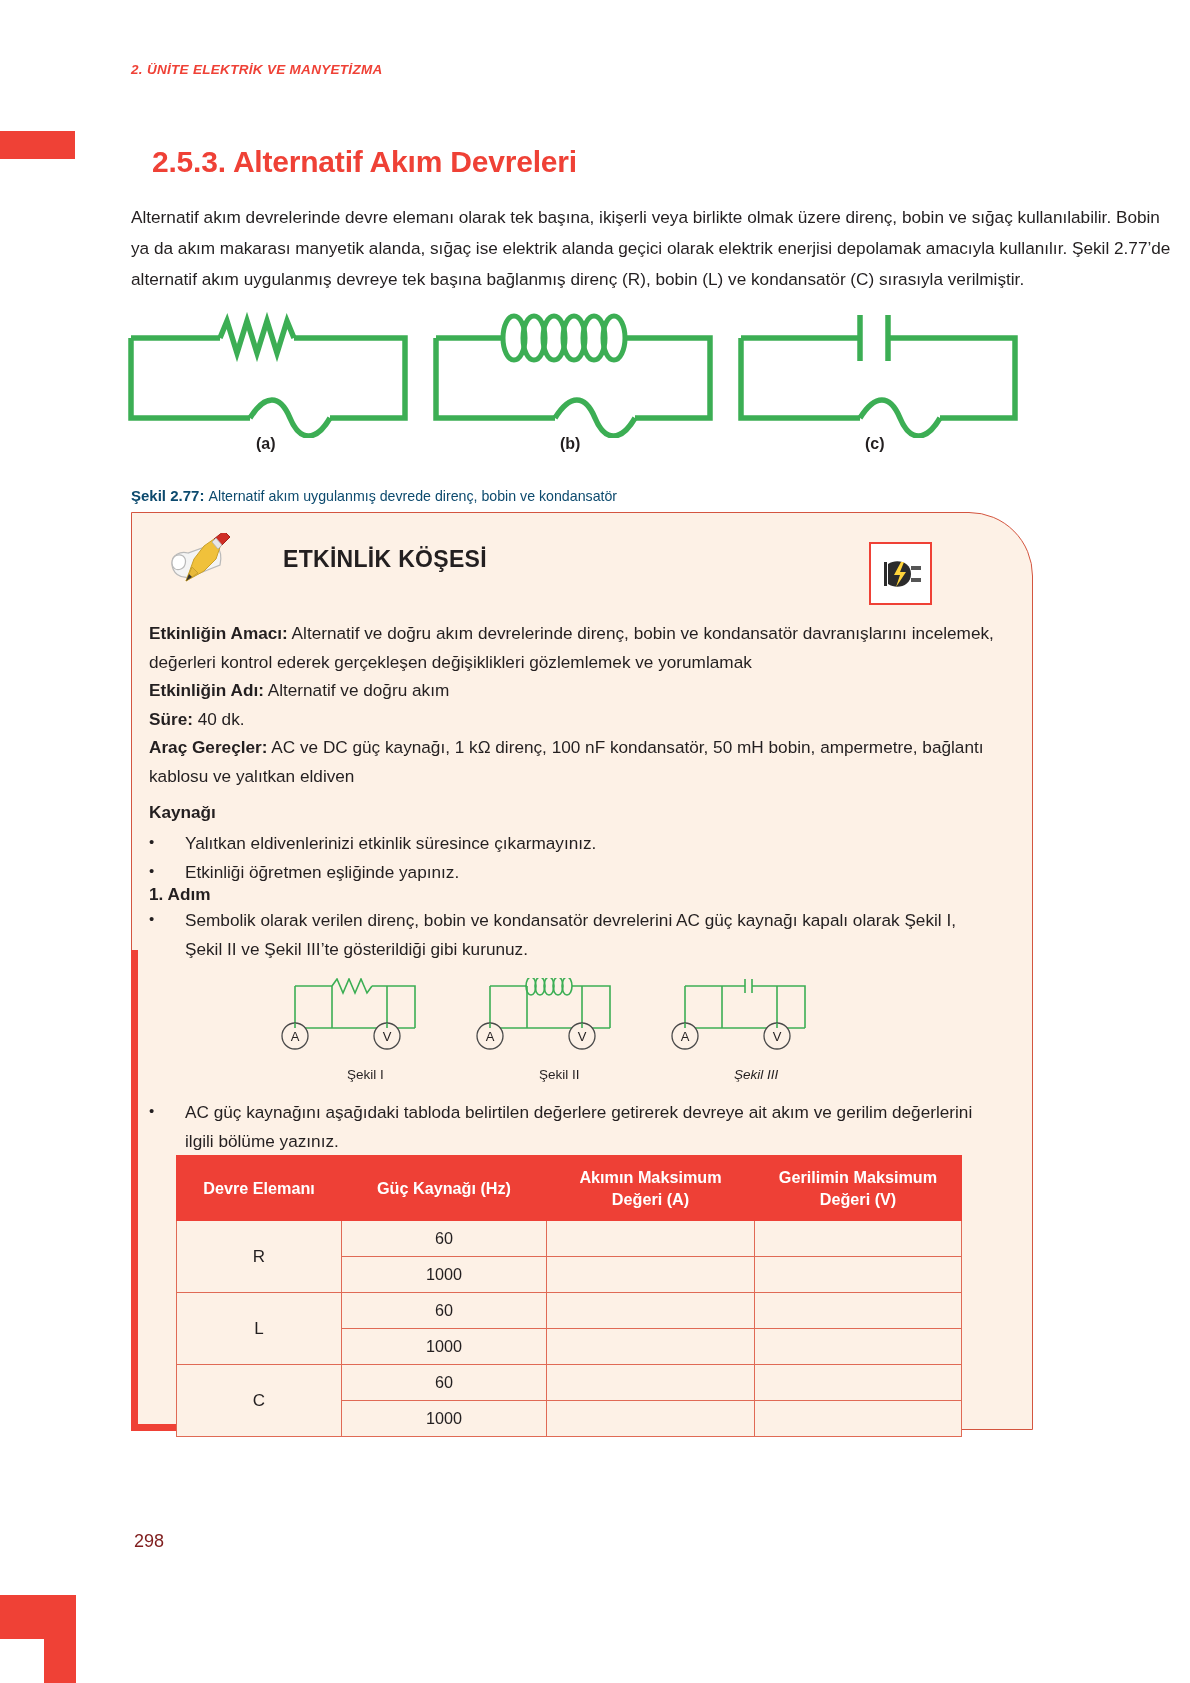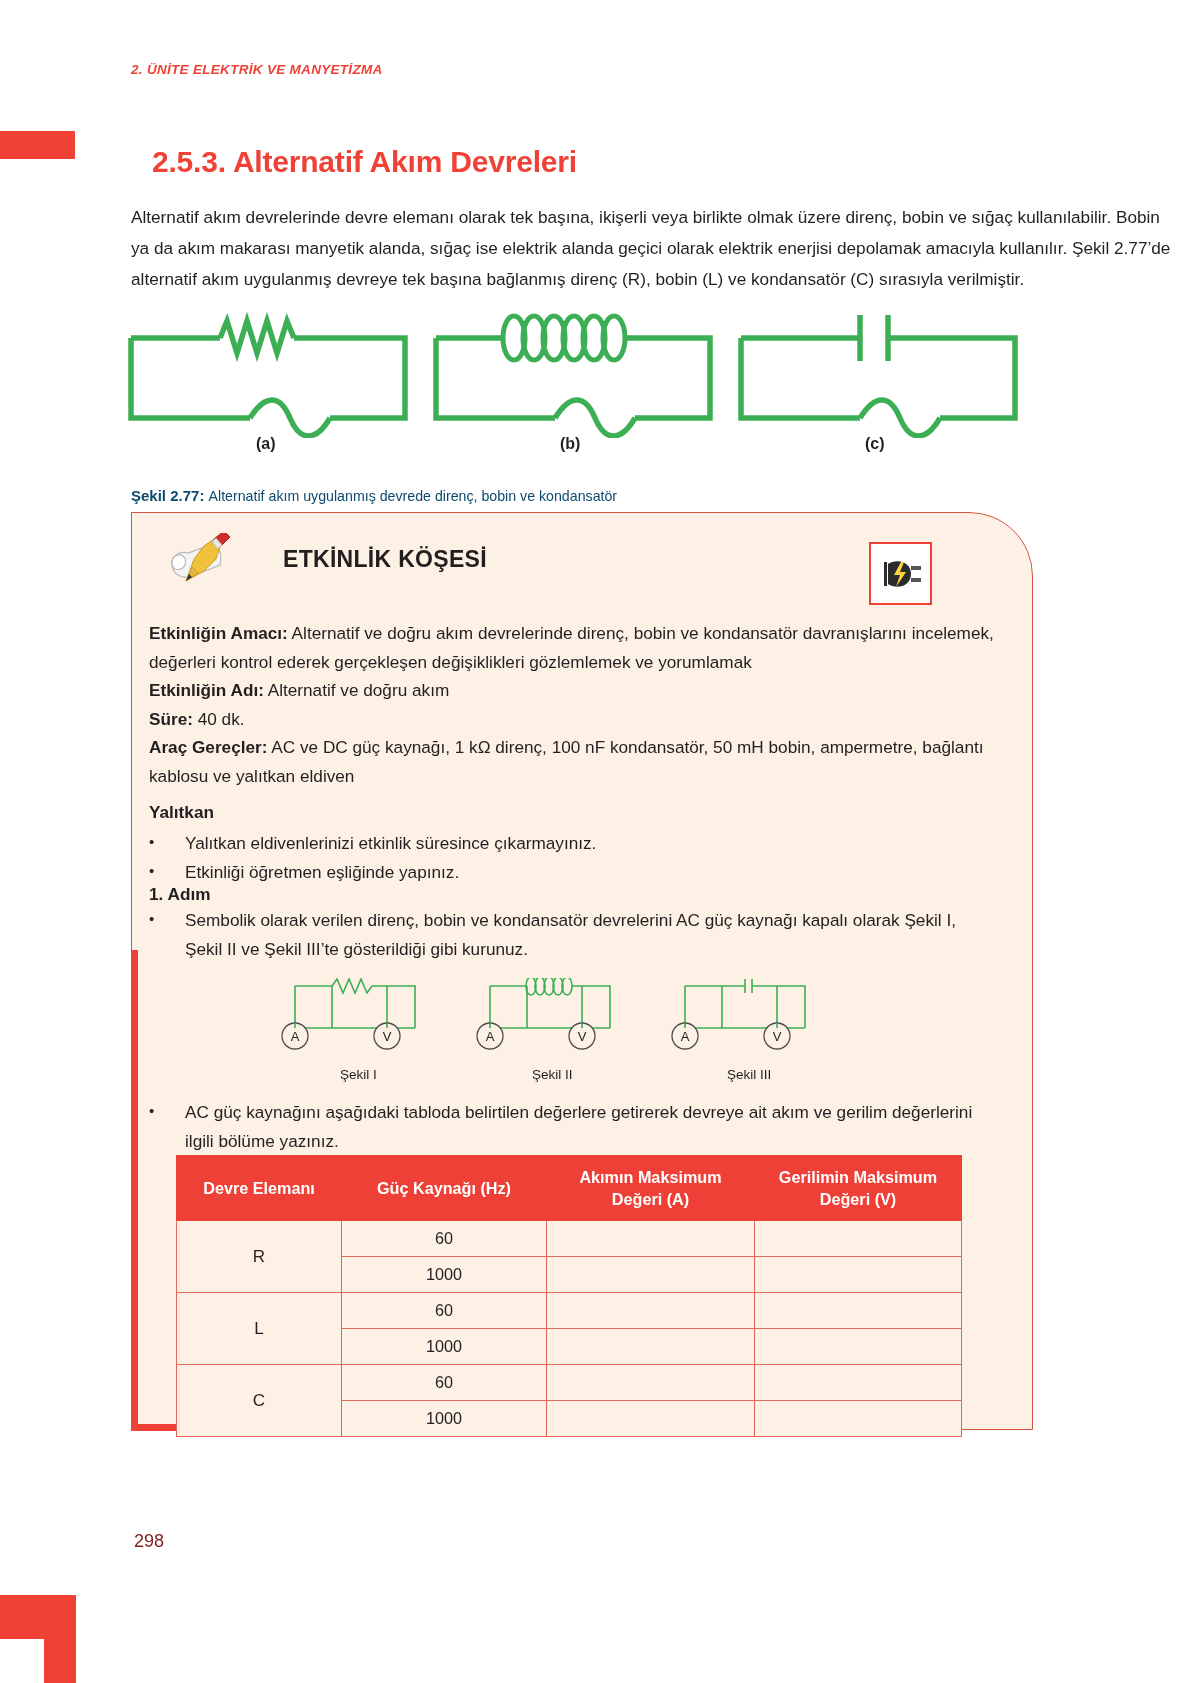--- a/index.html
+++ b/index.html
@@ -116,21 +116,21 @@
     position:absolute; left:149px; top:884px;
     font-size:17.2px; font-weight:bold; color:#231f20;
   }
   .step1-text{
     position:absolute; left:149px; top:906px; width:845px;
     font-size:17.2px; line-height:28.5px; color:#231f20;
   }
 
   
   .mini-circuits{ position:absolute; left:275px; top:978px; width:600px; height:90px; }
-  .mini-labels{ position:absolute; left:267px; top:1067px; width:600px; height:22px; }
+  .mini-labels{ position:absolute; left:274px; top:1067px; width:600px; height:22px; }
   .mini-label{ position:absolute; font-size:13.5px; color:#231f20; }
 
   .step2-text{
     position:absolute; left:149px; top:1098px; width:845px;
     font-size:17.2px; line-height:28.5px; color:#231f20;
   }
   .step2-text .bul{ padding-left:36px; }
 
   
   .data-table{
@@ -247,21 +247,21 @@
   </svg>
 </div>
 
 <div class="act-body">
   <p class="blk"><b>Etkinliğin Amacı:</b><span> Alternatif ve doğru akım devrelerinde direnç, bobin ve kondansatör davranışlarını incelemek, değerleri kontrol ederek gerçekleşen değişiklikleri gözlemlemek ve yorumlamak</span></p>
   <p class="blk"><b>Etkinliğin Adı:</b><span> Alternatif ve doğru akım</span></p>
   <p class="blk"><b>Süre:</b><span> 40 dk.</span></p>
   <p class="blk"><b>Araç Gereçler:</b><span> AC ve DC güç kaynağı, 1 kΩ direnç, 100 nF kondansatör, 50 mH bobin, ampermetre, bağlantı kablosu ve yalıtkan eldiven</span></p>
 </div>
 
-<div class="yonerge-title">Yalıtkan</div>
+<div class="yonerge-title">Kaynağı</div>
 
 <div class="bullets">
   <div class="bul">Yalıtkan eldivenlerinizi etkinlik süresince çıkarmayınız.</div>
   <div class="bul">Etkinliği öğretmen eşliğinde yapınız.</div>
 </div>
 
 <div class="step1-title">1. Adım</div>
 <div class="step1-text">
   <div class="bul">Sembolik olarak verilen direnç, bobin ve kondansatör devrelerini AC güç kaynağı kapalı olarak Şekil I, Şekil II ve Şekil III’te gösterildiği gibi kurunuz.</div>
 </div>
@@ -324,21 +324,21 @@
       <path d="M307 50 L307 45"></path>
       <path d="M410 50 L410 45"></path>
       <path d="M502 50 L502 45"></path>
     </g>
   </svg>
 </div>
 
 <div class="mini-labels">
   <span class="mini-label" style="left:73px;">Şekil I</span>
   <span class="mini-label" style="left:265px;">Şekil II</span>
-  <span class="mini-label" style="left:460px;">Şekil III</span>
+  <span class="mini-label" style="left:460px;font-style:italic;">Şekil III</span>
 </div>
 
 <div class="step2-text">
   <div class="bul">AC güç kaynağını aşağıdaki tabloda belirtilen değerlere getirerek devreye ait akım ve gerilim değerlerini ilgili bölüme yazınız.</div>
 </div>
 
 <table class="data-table">
   <colgroup>
     <col style="width:165px">
     <col style="width:205px">

